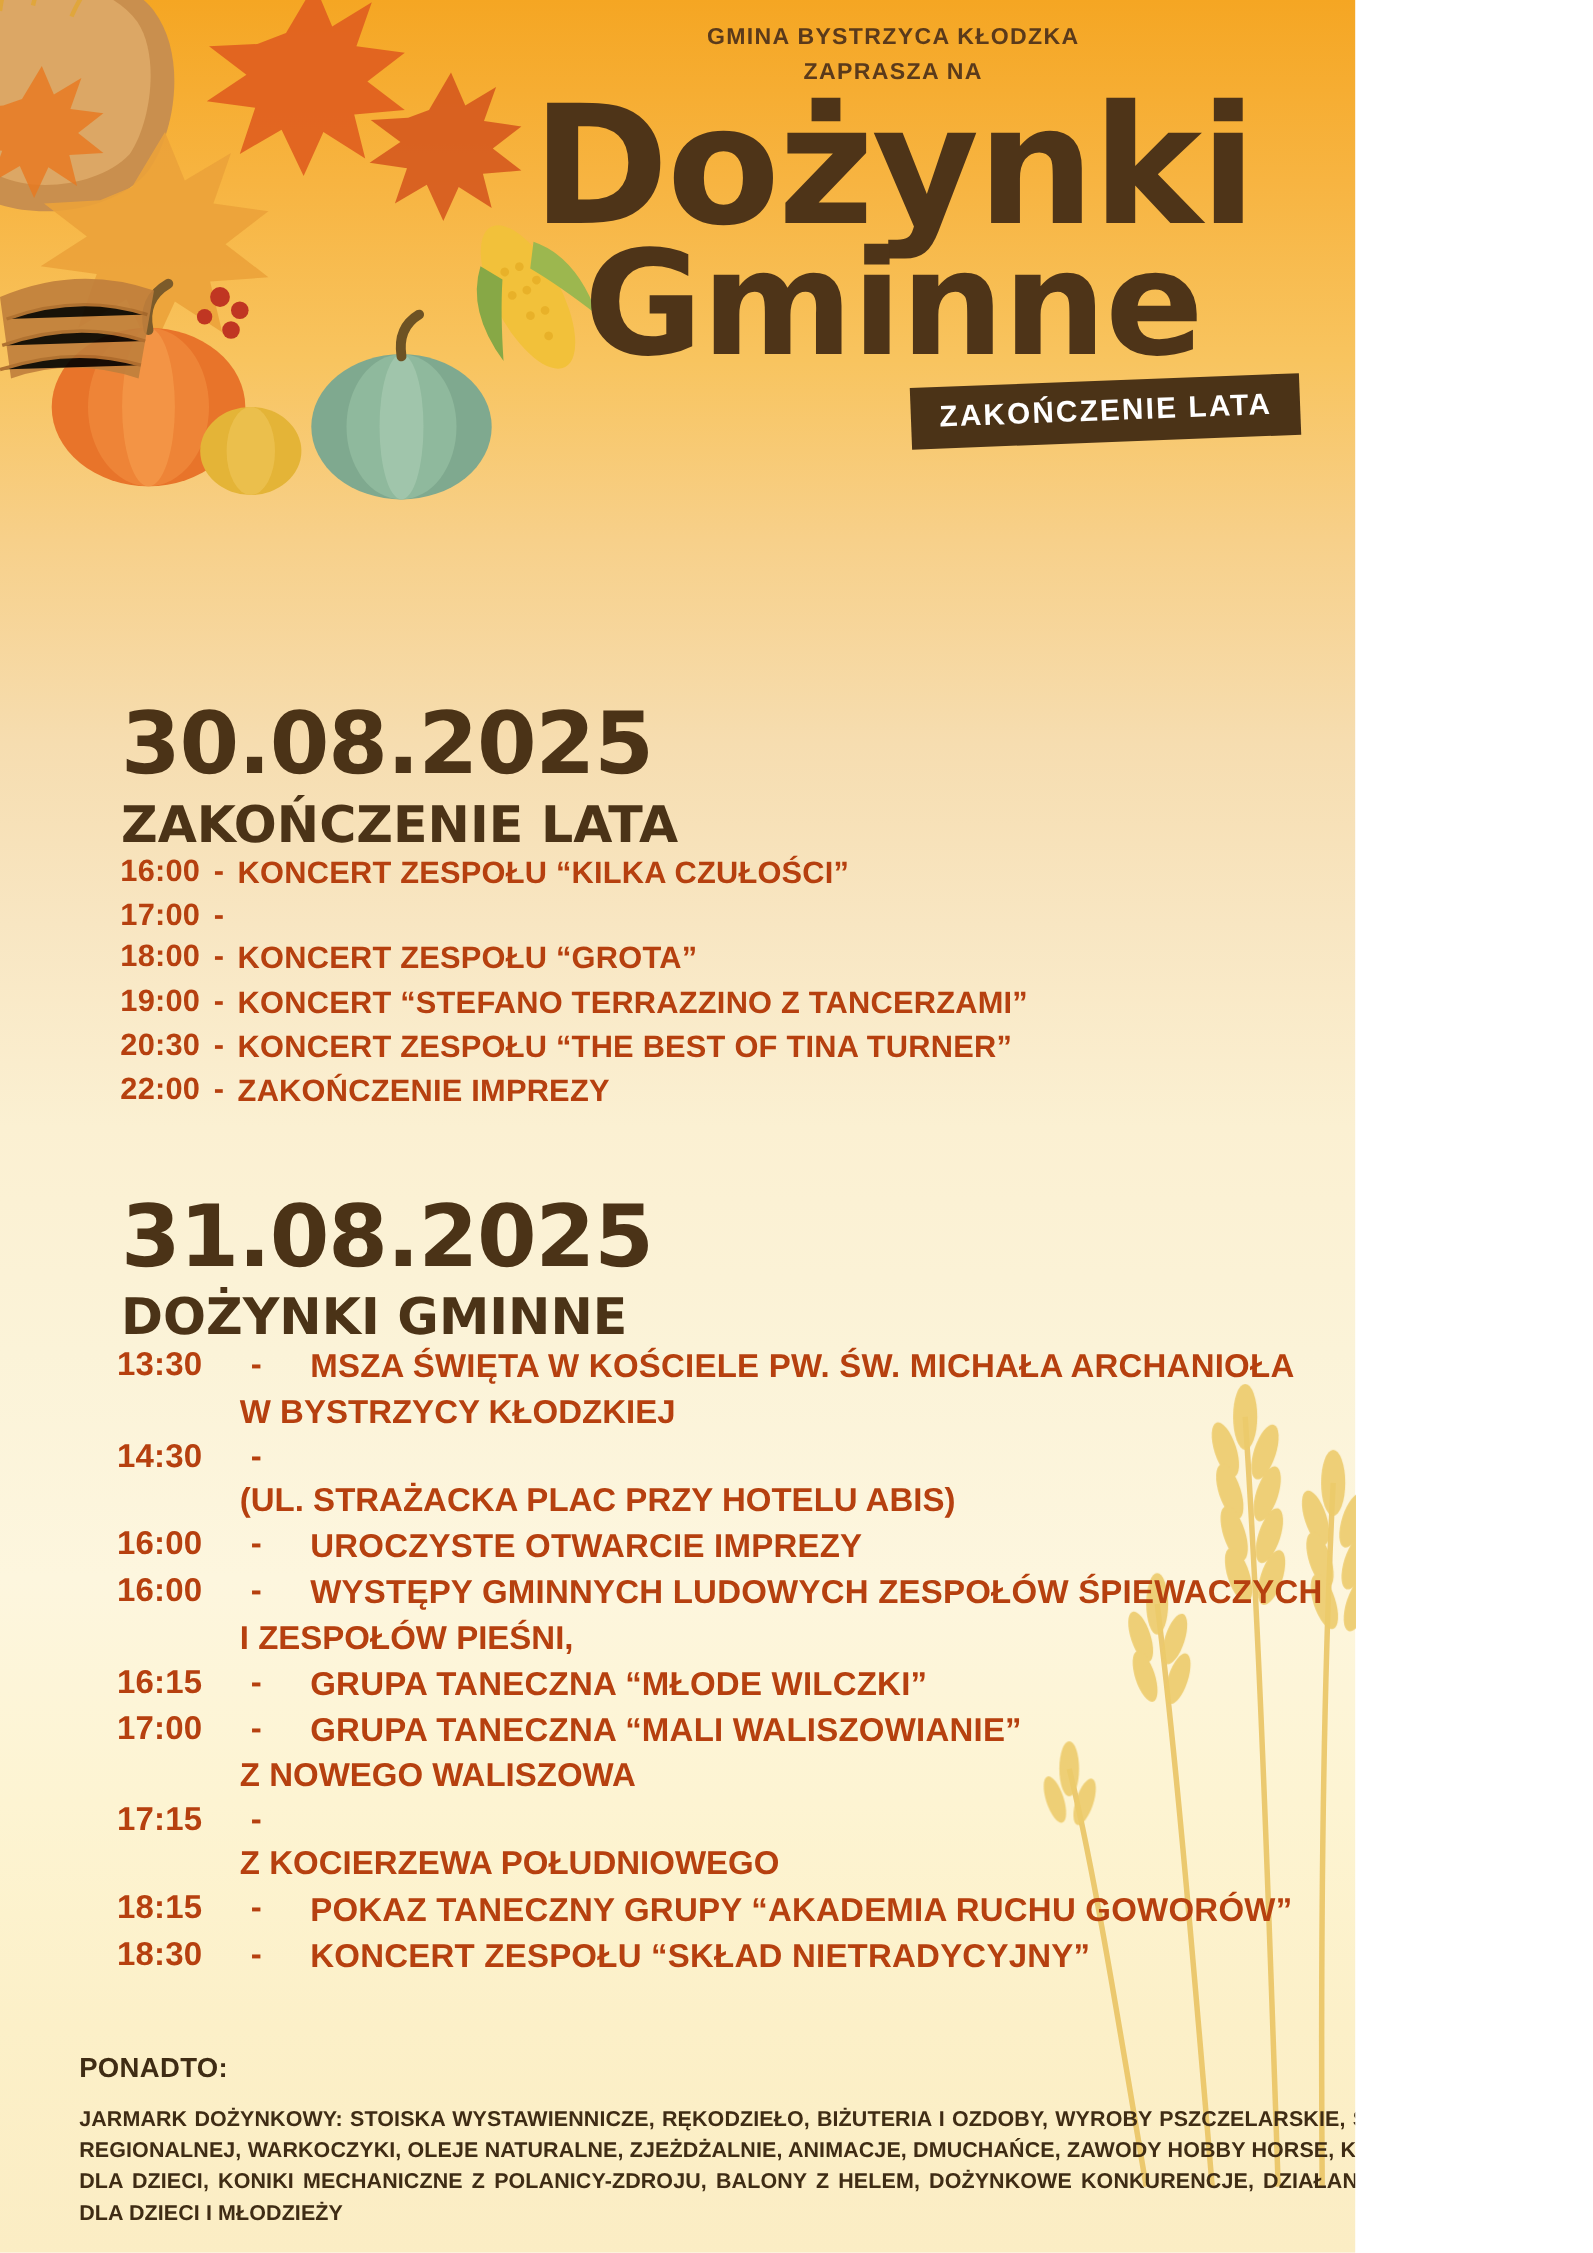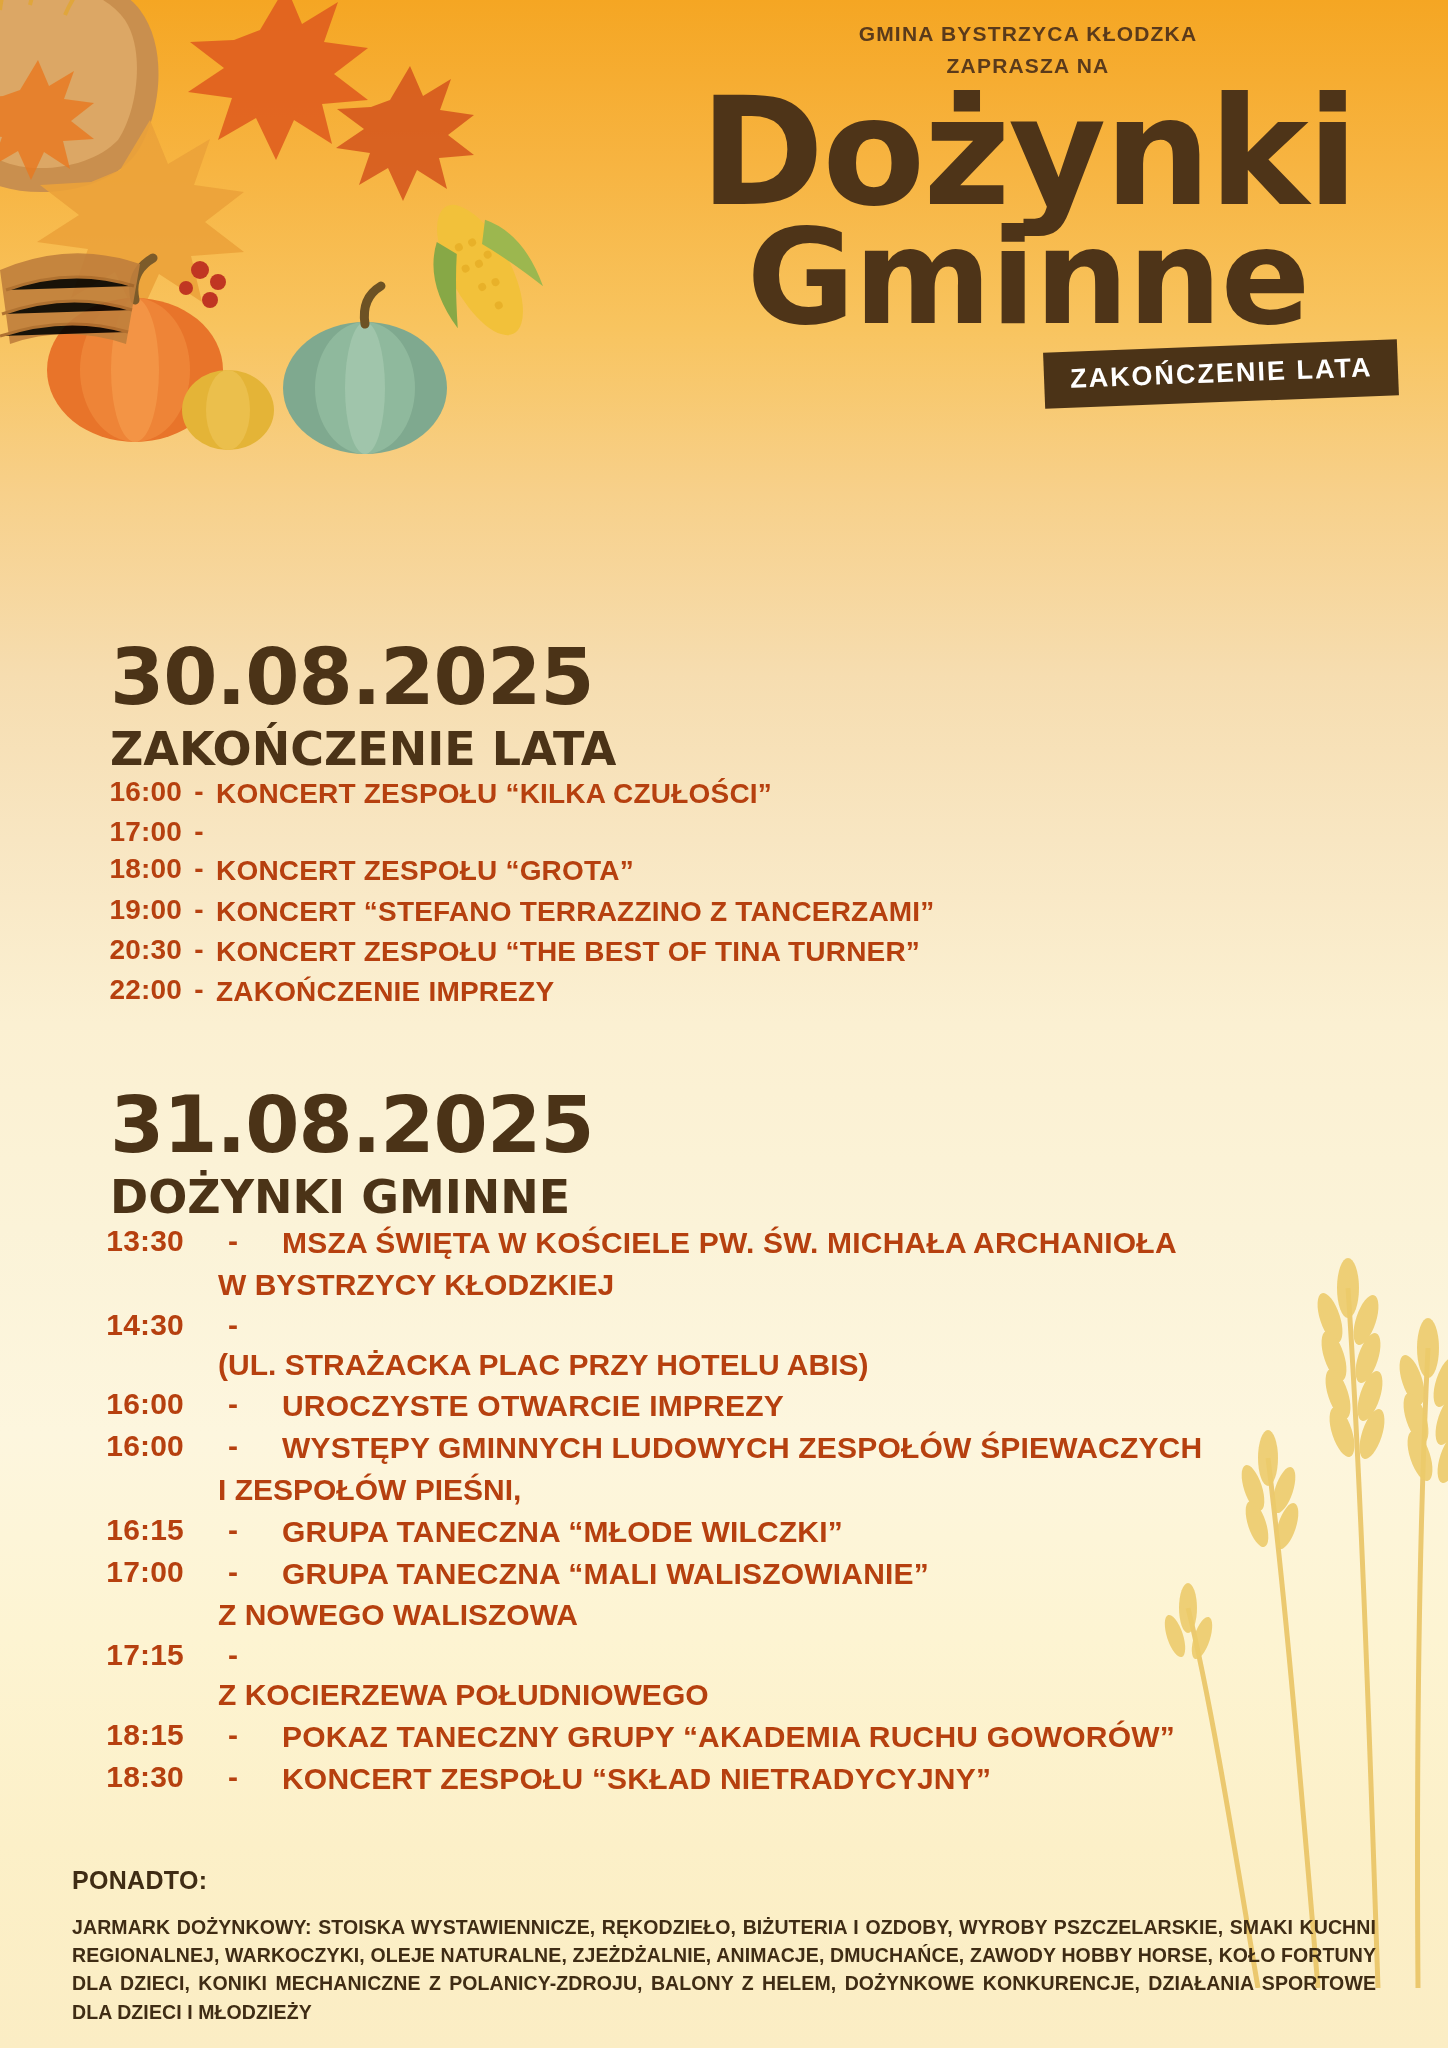--- a/index.html
+++ b/index.html
@@ -4,21 +4,21 @@
 <style>
   * { box-sizing: border-box; margin: 0; padding: 0; }
   html, body {
     width: 1448px;
     height: 2048px;
     font-family: "Liberation Sans", sans-serif;
     overflow: hidden;
   }
   .poster {
     position: relative;
-    width: 1448px;
+    width: 1232px;
     height: 2048px;
     background: linear-gradient(180deg,
       #f5a623 0%,
       #f7b441 8%,
       #f8c45f 16%,
       #f7d08a 24%,
       #f6ddb0 33%,
       #f8e6c2 41%,
       #fbf0d2 50%,
       #fbf3d8 60%,

